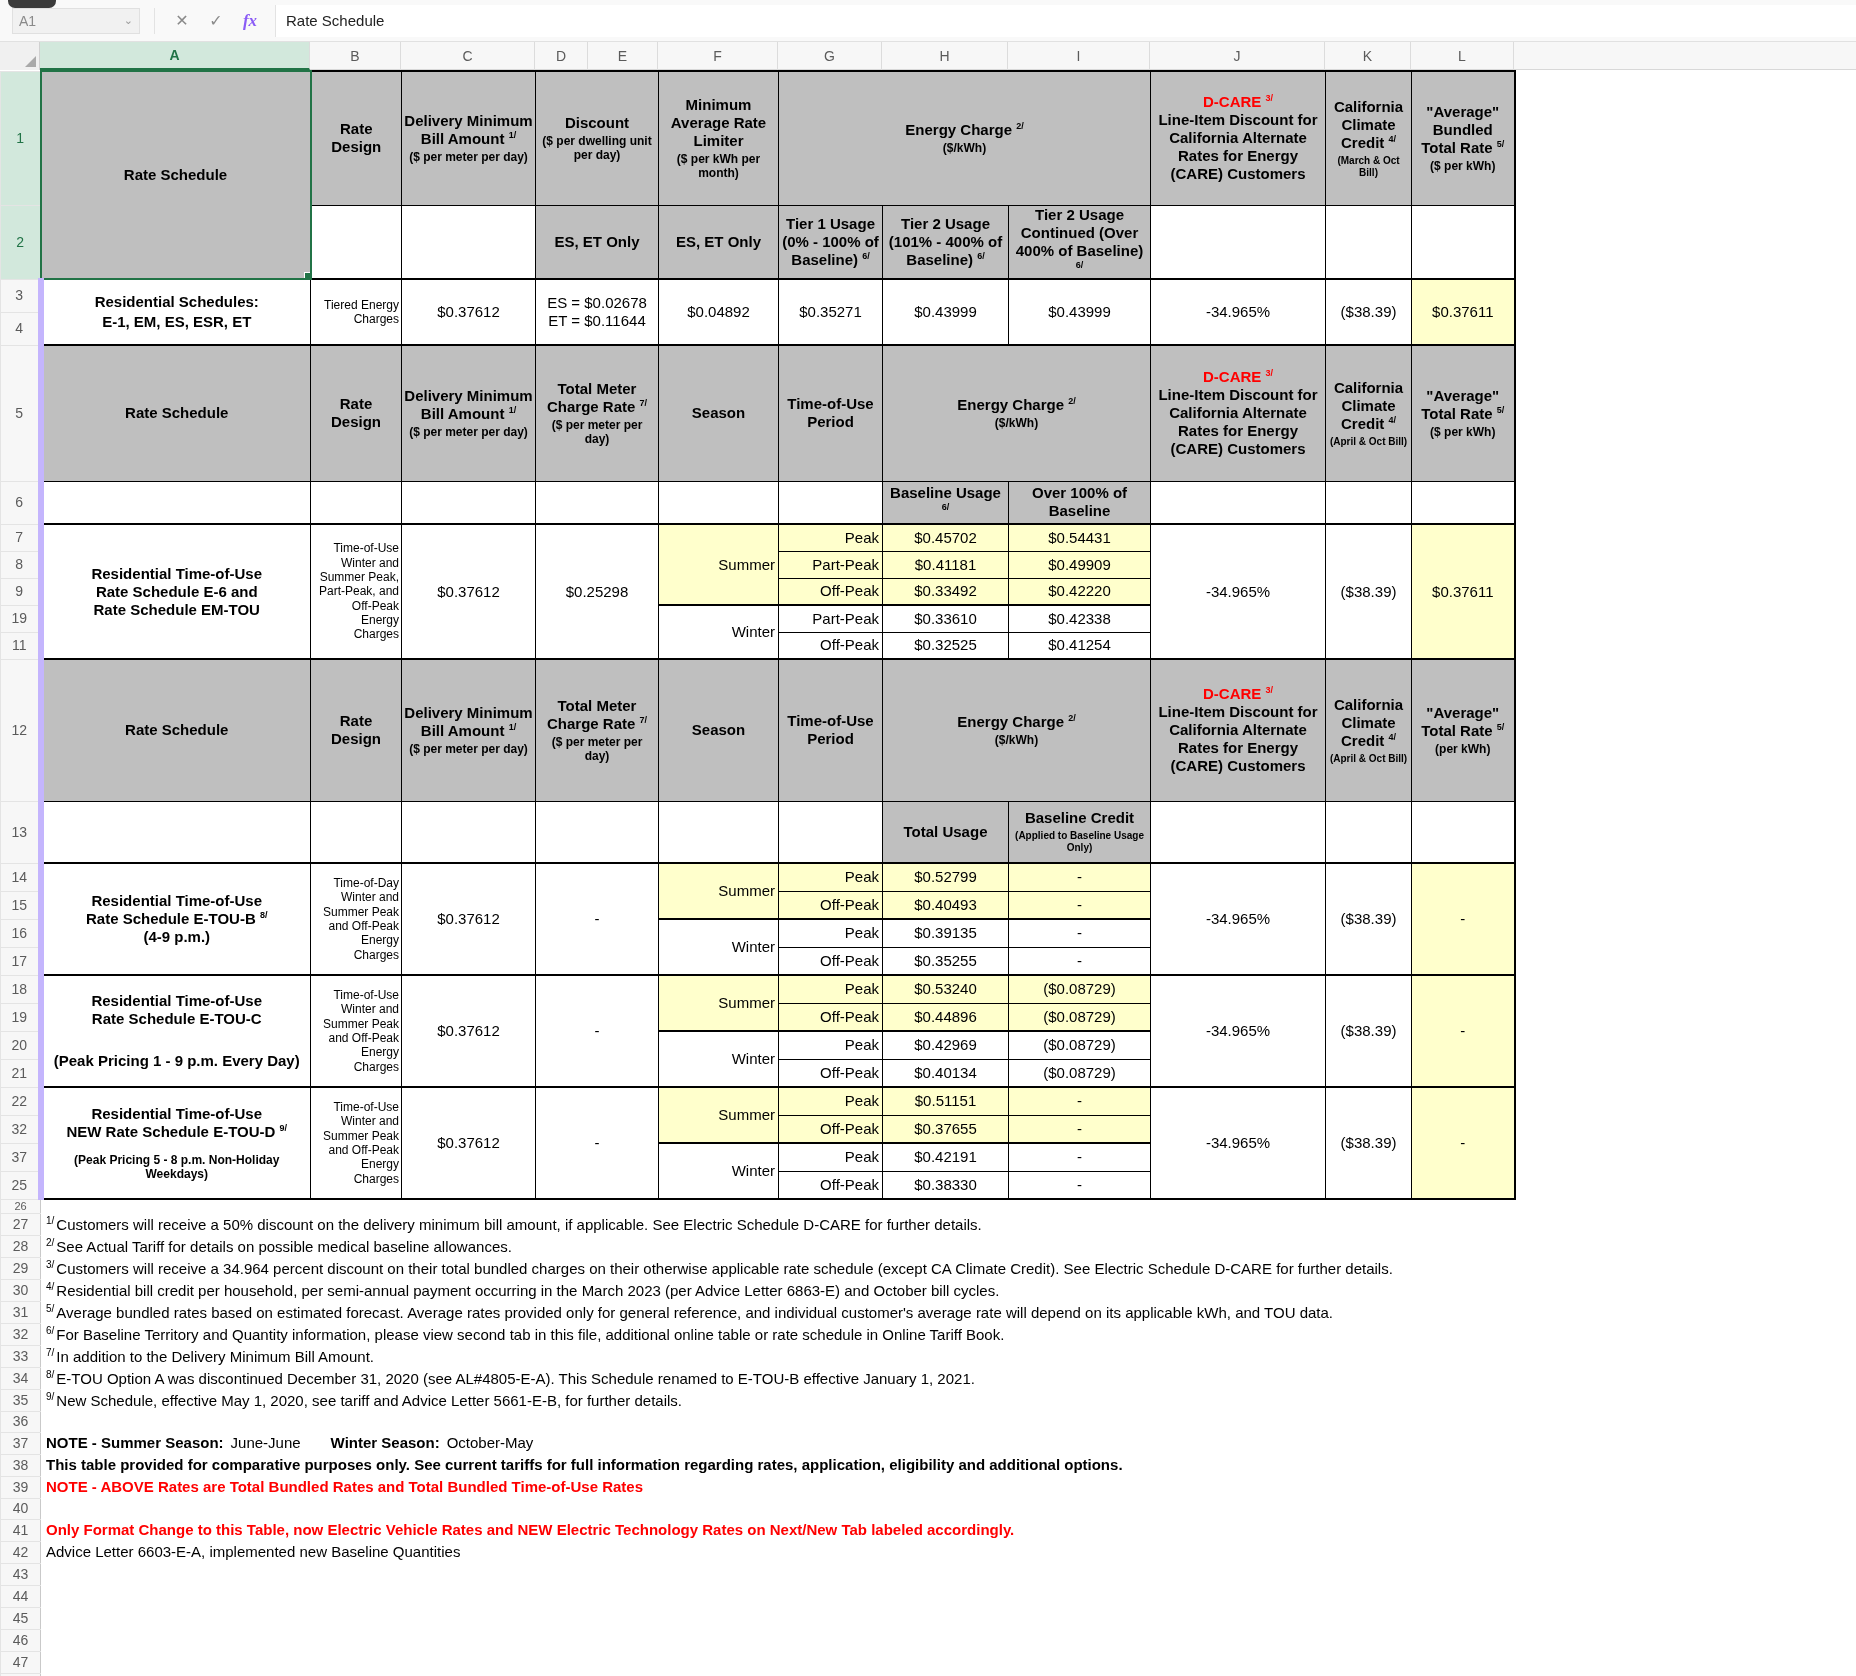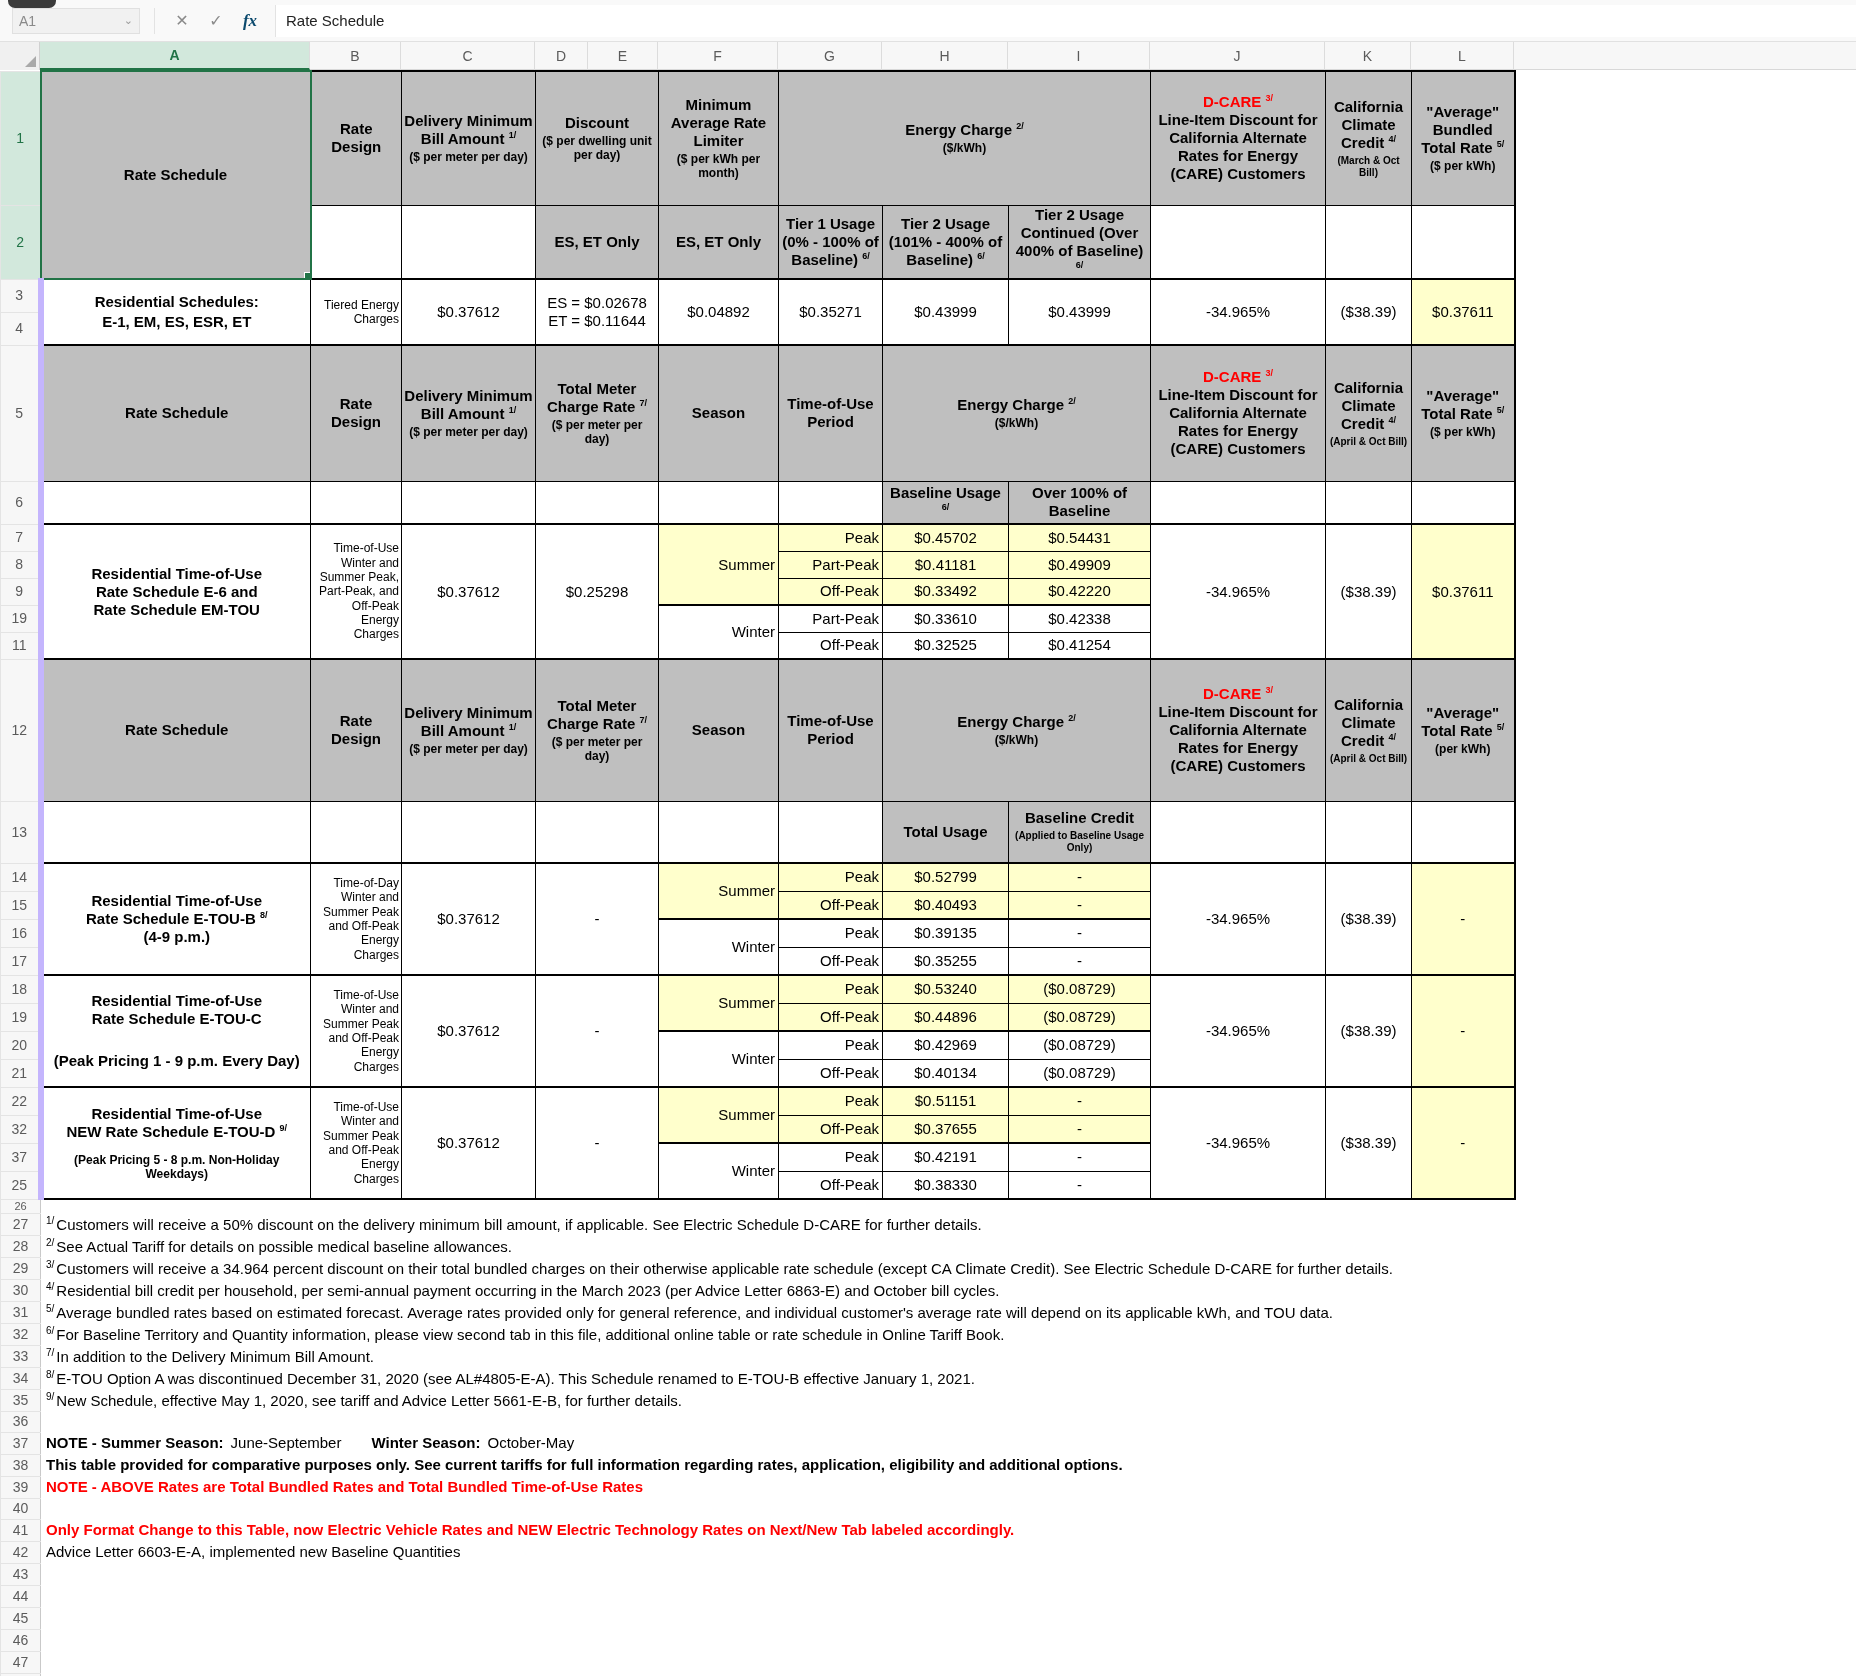--- a/index.html
+++ b/index.html
@@ -11,21 +11,21 @@
     color:#000;
   }
   
   .fbar { position:relative; height:42px; background:#f9f9f9; border-bottom:1px solid #e1e1e1; display:flex; align-items:center; }
   .chrome-tab { position:absolute; left:8px; top:0; width:48px; height:8px; background:#3b3b3b; border-radius:0 0 7px 7px; }
   .namebox { width:128px; height:26px; margin-left:12px; background:#f1f1f1; border:1px solid #e0e0e0; display:flex; align-items:center; padding:0 6px; }
   .namebox .ref { color:#8a8a8a; font-size:14px; flex:1; }
   .namebox .chev { color:#9a9a9a; font-size:11px; }
   .fbtns { display:flex; align-items:center; margin-left:14px; border-left:1px solid #e3e3e3; padding-left:10px; height:26px; }
   .fbtn { width:34px; text-align:center; color:#8a8a8a; font-size:16px; cursor:default; }
-  .fx { font-family:"Liberation Serif", serif; font-style:italic; font-weight:bold; color:#0c4a6e; font-size:17px; }
+  .fx { font-family:"Liberation Serif", serif; font-style:italic; font-weight:bold; color:#8b5cf6; font-size:17px; }
   .fval { flex:1; height:32px; background:#fff; border-left:1px solid #e3e3e3; margin-left:8px; display:flex; align-items:center; padding-left:10px; font-size:15px; color:#222; }
   
   .colstrip { display:flex; height:28px; background:#f7f7f7; border-bottom:1px solid #d8d8d8; }
   .corner { width:40px; height:28px; background:#f0f0f0; border-right:1px solid #d0d0d0; position:relative; }
   .corner::after { content:""; position:absolute; right:3px; bottom:3px; width:0; height:0; border-left:11px solid transparent; border-bottom:11px solid #a9a9a9; }
   .chead { height:28px; display:flex; align-items:center; justify-content:center; font-size:14px; color:#5b5b5b; border-right:1px solid #dcdcdc; }
   .chead.selcol { background:#d2e8dc; color:#217346; border-bottom:2px solid #217346; font-weight:bold; }
   .cstub { width:30px; background:#f7f7f7; }
   
   table.sheet { border-collapse:collapse; table-layout:fixed; width:1514px; }
@@ -520,21 +520,21 @@
   <td class="note" colspan="12"><span class="fnsup">9/</span><span>New Schedule, effective May 1, 2020, see tariff and Advice Letter 5661-E-B, for further details.</span></td>
       </tr>
 
 <tr style="height:21px">
         <td class="rn">36</td>
         <td class="blank" colspan="12"></td>
       </tr>
 <tr style="height:22px">
         <td class="rn">37</td>
   <td class="note" colspan="12">
-    <span class="b">NOTE - Summer Season:</span><span class="sp1">June-September</span><span class="b sp2">Winter Season:</span><span class="sp1">October-May</span></td>
+    <span class="b">NOTE - Summer Season:</span><span class="sp1">June-June</span><span class="b sp2">Winter Season:</span><span class="sp1">October-May</span></td>
       </tr>
 <tr style="height:22px">
         <td class="rn">38</td>
   <td class="note b" colspan="12">This table provided for comparative purposes only.  See current tariffs for full information regarding rates, application, eligibility and additional options.</td>
       </tr>
 <tr style="height:22px">
         <td class="rn">39</td>
   <td class="note b red" colspan="12">NOTE - ABOVE Rates are Total Bundled Rates and Total Bundled Time-of-Use Rates</td>
       </tr>
 <tr style="height:21px">

